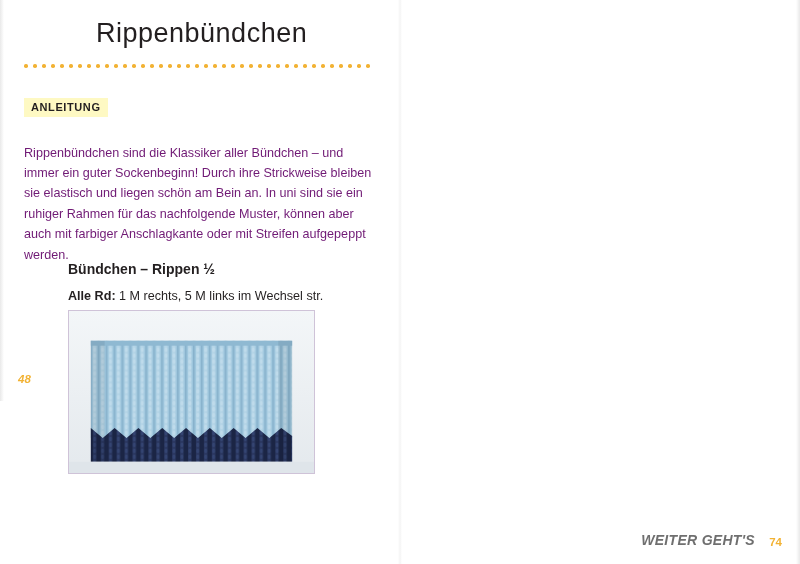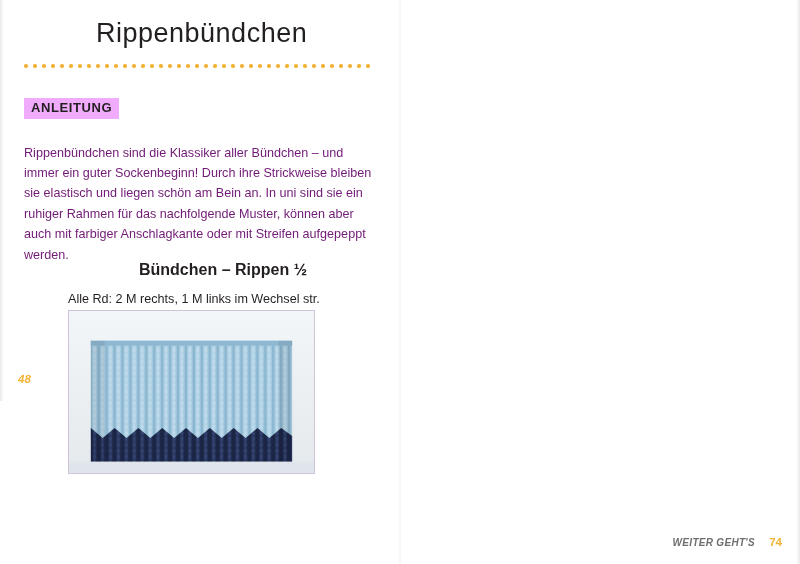--- a/index.html
+++ b/index.html
@@ -63,52 +63,51 @@
     border-radius: 50%;
     background: #f2b233;
     flex: 0 0 auto;
   }
 
   
   .tag {
     position: absolute;
     left: 24px;
     top: 98px;
-    background: #f0abfc;
-    color: #231f20;
-    font-size: 13px;
+    background: #fef9c3;
+    color: #231f20;
+    font-size: 11px;
     font-weight: bold;
     letter-spacing: 0.6px;
     padding: 3px 7px 4px 7px;
     line-height: 1.1;
   }
   .intro {
     position: absolute;
     left: 24px;
     top: 130px;
     width: 348px;
     font-size: 12.6px;
     line-height: 1.62;
     color: #701a75;
   }
 
   
   .sec-head {
-    font-size: 16px;
+    font-size: 14px;
     font-weight: bold;
     color: #231f20;
     line-height: 1.3;
-    text-align: center;
   }
   .sec-body {
     font-size: 12.6px;
     line-height: 1.58;
     color: #231f20;
   }
-  .sec-body b { font-weight: normal; }
+  .sec-body b { font-weight: bold; }
 
   #left-sec1 {
     position: absolute;
     left: 68px;
     top: 260px;
     width: 310px;
   }
   #left-sec1 .sec-body { margin-top: 9px; }
 
   .photo {
@@ -141,21 +140,21 @@
     right: 18px;
     bottom: 16px;
     font-size: 11.5px;
     font-weight: bold;
     color: #f2b233;
   }
   .footer-right-label {
     position: absolute;
     right: 45px;
     bottom: 16px;
-    font-size: 10px;
+    font-size: 14px;
     font-weight: bold;
     font-style: italic;
     color: #6f6f6f;
     letter-spacing: 0.3px;
   }
   .edge-left {
     position: absolute;
     left: 0; top: 0; bottom: 0;
     width: 4px;
     background: linear-gradient(to right, #e9e9e9, #ffffff);
@@ -228,21 +227,21 @@
         <i></i>
     </div>
 
     <div class="tag">ANLEITUNG</div>
 
     <p class="intro">Rippenbündchen sind die Klassiker aller Bündchen – und immer ein guter Sockenbeginn! Durch ihre Strickweise bleiben sie elastisch und liegen schön am Bein an. In uni sind sie ein ruhiger Rahmen für das nachfolgende Muster, können aber auch mit farbiger Anschlagkante oder mit Streifen aufgepeppt werden.</p>
 
     <div id="left-sec1">
       <div class="sec-head">Bündchen – Rippen ½</div>
       <div class="sec-body">
-        <b>Alle Rd:</b><span> 2 M rechts, 1 M links im Wechsel str.</span>
+        <b>Alle Rd:</b><span> 1 M rechts, 5 M links im Wechsel str.</span>
       </div>
     </div>
 
     <div class="photo" id="left-photo">
       <svg class="swatch-wrap" viewBox="0 0 247 164" preserveAspectRatio="none">
         <defs>
           <linearGradient id="bgL" x1="0" y1="0" x2="0" y2="1">
             <stop offset="0%" stop-color="#f3f6f8"></stop>
             <stop offset="100%" stop-color="#e4e9ed"></stop>
           </linearGradient>

